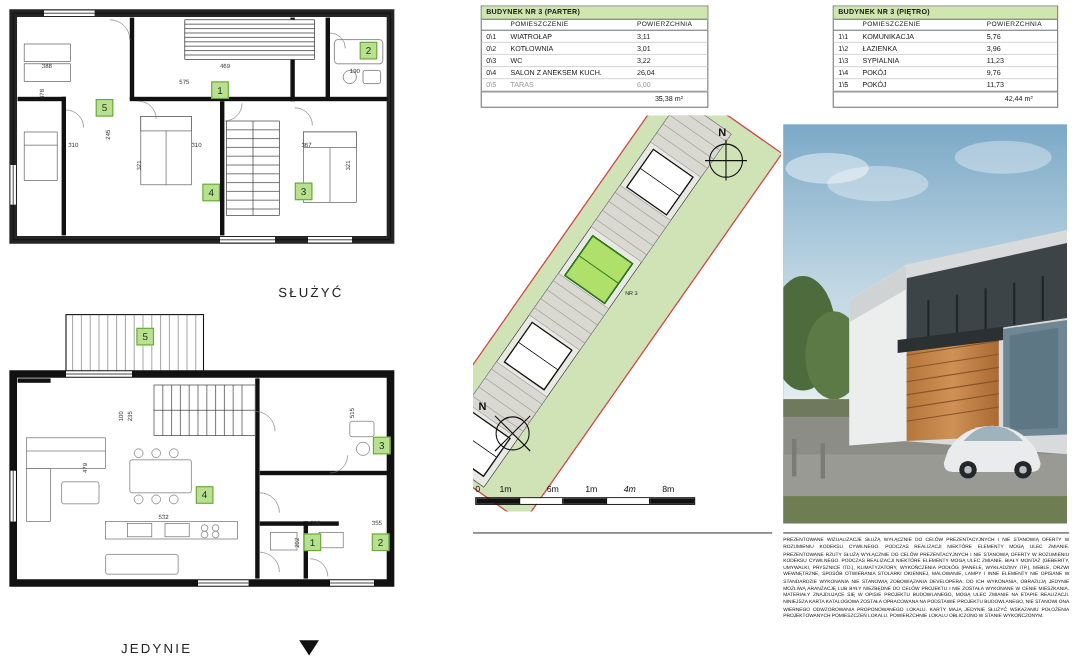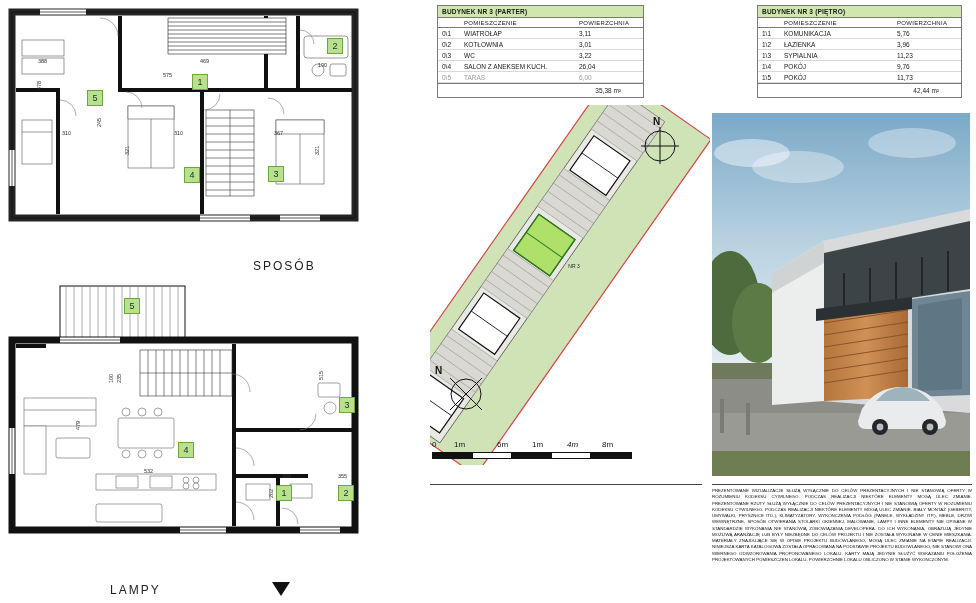--- a/index.html
+++ b/index.html
@@ -256,21 +256,21 @@
     <div class="dim" style="left:163px; top:72px;">575</div>
     <div class="dim" style="left:318px; top:62px;">190</div>
     <div class="dim v" style="left:36px; top:90px;">478</div>
     <div class="dim" style="left:62px; top:130px;">310</div>
     <div class="dim" style="left:174px; top:130px;">310</div>
     <div class="dim" style="left:274px; top:130px;">367</div>
     <div class="dim v" style="left:124px; top:155px;">321</div>
     <div class="dim v" style="left:314px; top:155px;">321</div>
     <div class="dim v" style="left:96px; top:127px;">245</div>
 
-    <div class="plan-label" id="label-pietro">SPOSÓB</div>
+    <div class="plan-label" id="label-pietro">SŁUŻYĆ</div>
 
     <svg class="plan-svg" width="430" height="310" viewBox="0 0 430 310" style="top:278px;">
 
       <g>
         <rect x="60" y="8" width="125" height="54" fill="#fff" stroke="#111" stroke-width="1"></rect>
         <g stroke="#777" stroke-width="0.6">
           <line x1="66" y1="8" x2="66" y2="62"></line>
             <line x1="74" y1="8" x2="74" y2="62"></line>
           <line x1="82" y1="8" x2="82" y2="62"></line>
             <line x1="90" y1="8" x2="90" y2="62"></line>
@@ -381,21 +381,21 @@
 
     <div class="dim v" style="left:108px; top:383px;">100</div>
     <div class="dim v" style="left:116px; top:383px;">235</div>
     <div class="dim v" style="left:318px; top:380px;">515</div>
     <div class="dim v" style="left:75px; top:430px;">479</div>
     <div class="dim" style="left:144px; top:468px;">532</div>
     <div class="dim" style="left:282px; top:473px;">306</div>
     <div class="dim" style="left:338px; top:473px;">355</div>
     <div class="dim v" style="left:268px; top:498px;">202</div>
 
-    <div class="plan-label" id="label-parter">LAMPY</div>
+    <div class="plan-label" id="label-parter">JEDYNIE</div>
 
     <div class="north-arrow-tri" style="left:272px; top:582px;"></div>
   </div>
 
   <div class="tbl" id="tbl-parter">
     <div class="thead">BUDYNEK NR 3 (PARTER)</div>
     <div class="subhead">
       <span class="c-no"></span>
       <span class="c-name">POMIESZCZENIE</span>
       <span class="c-area">POWIERZCHNIA</span>

